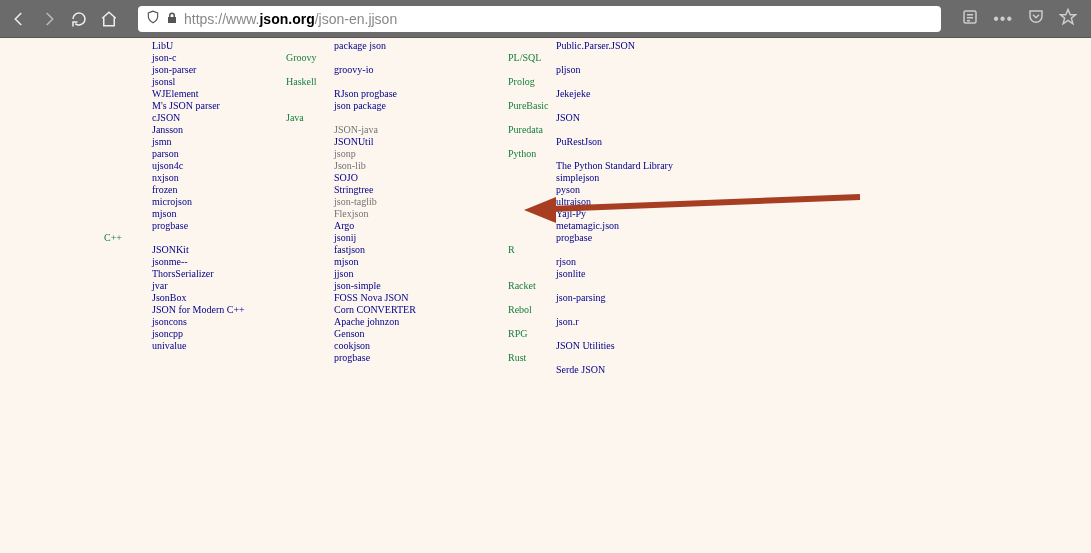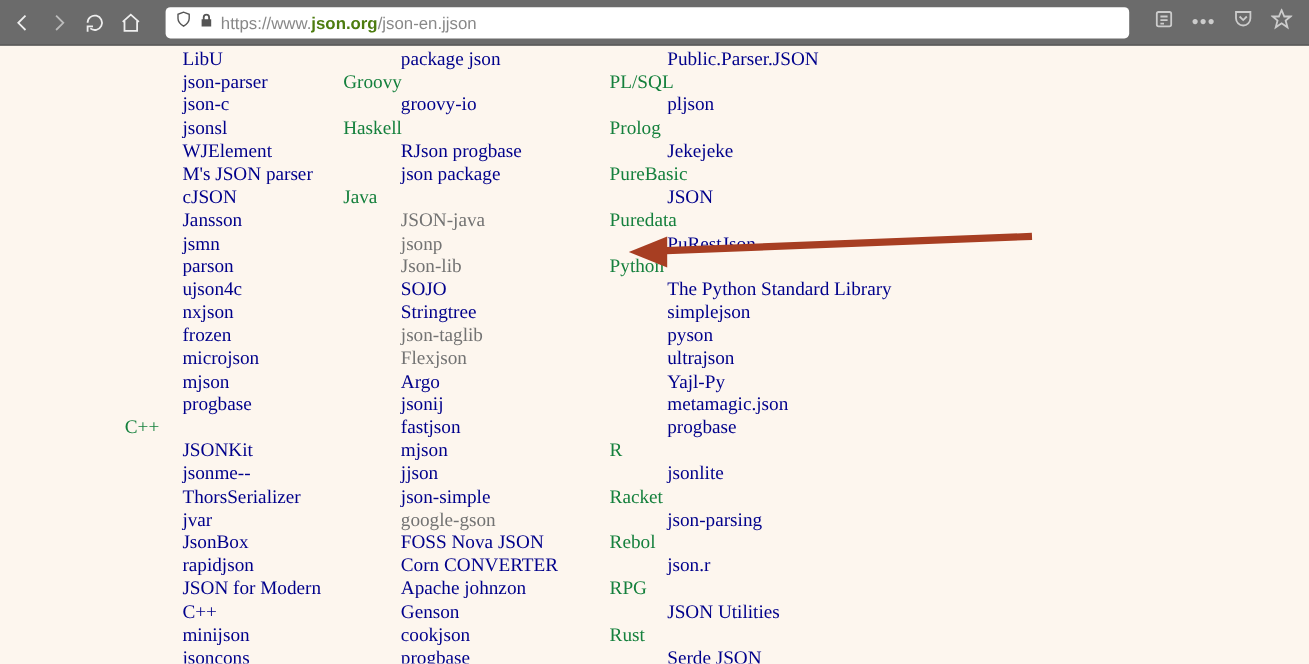--- a/index.html
+++ b/index.html
@@ -28,28 +28,28 @@
     background: #fff;
     height: 26px;
     border-radius: 4px;
     display: flex;
     align-items: center;
     padding: 0 8px;
     gap: 6px;
     margin: 0 10px;
   }
   .url-text { color: #888; font-size: 14px; font-family: Arial, sans-serif; }
-  .url-text .domain { color: #4d7c0f; font-weight: bold; }
+  .url-text .domain { color: #000000; font-weight: bold; }
   .right-icons { display: flex; align-items: center; gap: 14px; color: #ccc; margin-right: 4px; }
   .right-icons svg { width: 18px; height: 18px; fill: none; stroke: #ccc; stroke-width: 2; }
 
   .content {
     padding-top: 2px;
     display: flex;
-    font-size: 16px;
+    font-size: 10px;
     line-height: 1.2;
     position: relative;
     height: calc(100% - 38px);
   }
   .col {
     margin-left: 0;
     position: relative;
   }
   .col1 { width: 290px; padding-left: 108px; }
   .col2 { width: 222px; padding-left: 0; }
@@ -128,22 +128,22 @@
     <span><svg viewBox="0 0 24 24">
           <polygon points="12,2 15,9 22,9 16.5,13.5 18.5,21 12,16.5 5.5,21 7.5,13.5 2,9 9,9"></polygon>
         </svg></span>
   </div>
 </div>
 
 <div class="content">
   <div class="col col1">
     <div class="sub" id="col1-headless">
         <span class="link">LibU</span>
+        <span class="link">json-c</span>
         <span class="link">json-parser</span>
-        <span class="link">json-c</span>
         <span class="link">jsonsl</span>
         <span class="link">WJElement</span>
         <span class="link">M's JSON parser</span>
         <span class="link">cJSON</span>
         <span class="link">Jansson</span>
         <span class="link">jsmn</span>
         <span class="link">parson</span>
         <span class="link">ujson4c</span>
         <span class="link">nxjson</span>
         <span class="link">frozen</span>
@@ -151,23 +151,21 @@
         <span class="link">mjson</span>
         <span class="link">progbase</span>
       </div>
     <div class="heading">C++</div>
     <div class="sub" id="col1-cpp">
         <span class="link">JSONKit</span>
         <span class="link">jsonme--</span>
         <span class="link">ThorsSerializer</span>
         <span class="link">jvar</span>
         <span class="link">JsonBox</span>
-        <span class="link">rapidjson</span>
         <span class="link">JSON for Modern C++</span>
-        <span class="link">minijson</span>
         <span class="link">jsoncons</span>
         <span class="link">jsoncpp</span>
         <span class="link">univalue</span>
       </div>
   </div>
 
   <div class="col col2">
     <div class="sub" id="col2-headless">
         <span class="link">package json</span>
       </div>
@@ -176,33 +174,33 @@
         <span class="link">groovy-io</span>
       </div>
     <div class="heading">Haskell</div>
     <div class="sub" id="col2-haskell">
         <span class="link">RJson progbase</span>
         <span class="link">json package</span>
       </div>
     <div class="heading">Java</div>
     <div class="sub" id="col2-java">
         <span class="link red">JSON-java</span>
+        <span class="link">JSONUtil</span>
         <span class="link red">jsonp</span>
         <span class="link red">Json-lib</span>
         <span class="link">SOJO</span>
         <span class="link">Stringtree</span>
         <span class="link red">json-taglib</span>
         <span class="link red">Flexjson</span>
         <span class="link">Argo</span>
         <span class="link">jsonij</span>
         <span class="link">fastjson</span>
         <span class="link">mjson</span>
         <span class="link">jjson</span>
         <span class="link">json-simple</span>
-        <span class="link red">google-gson</span>
         <span class="link">FOSS Nova JSON</span>
         <span class="link">Corn CONVERTER</span>
         <span class="link">Apache johnzon</span>
         <span class="link">Genson</span>
         <span class="link">cookjson</span>
         <span class="link">progbase</span>
       </div>
   </div>
 
   <div class="col col3">
@@ -231,20 +229,21 @@
           <span class="link">The Python Standard Library</span>
           <span class="link">simplejson</span>
           <span class="link">pyson</span>
           <span class="link">ultrajson</span>
           <span class="link">Yajl-Py</span>
           <span class="link">metamagic.json</span>
           <span class="link">progbase</span>
         </div>
         <div class="heading">R</div>
         <div class="sub">
+          <span class="link">rjson</span>
           <span class="link">jsonlite</span>
         </div>
         <div class="heading">Racket</div>
         <div class="sub">
           <span class="link">json-parsing</span>
         </div>
         <div class="heading">Rebol</div>
         <div class="sub">
           <span class="link">json.r</span>
         </div>

